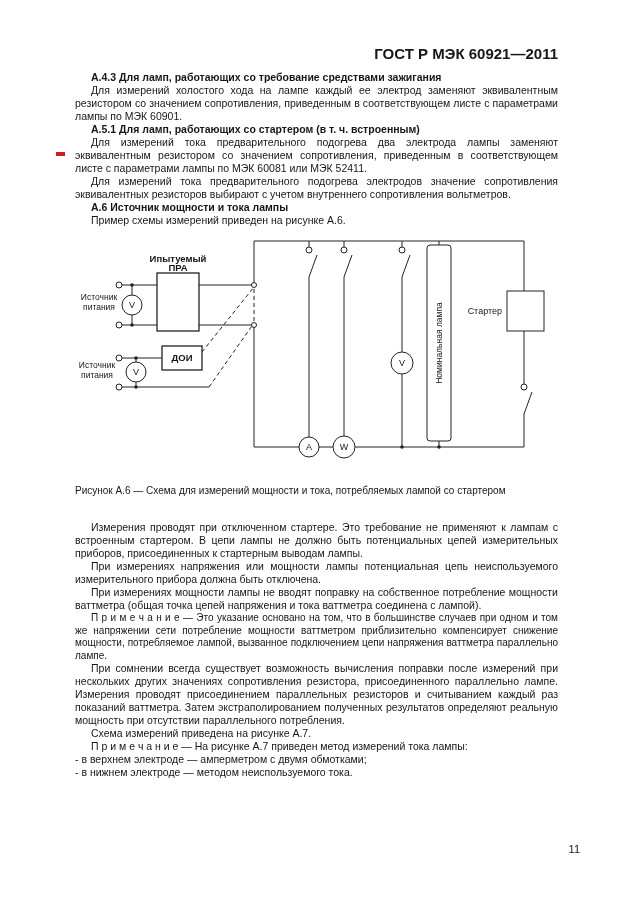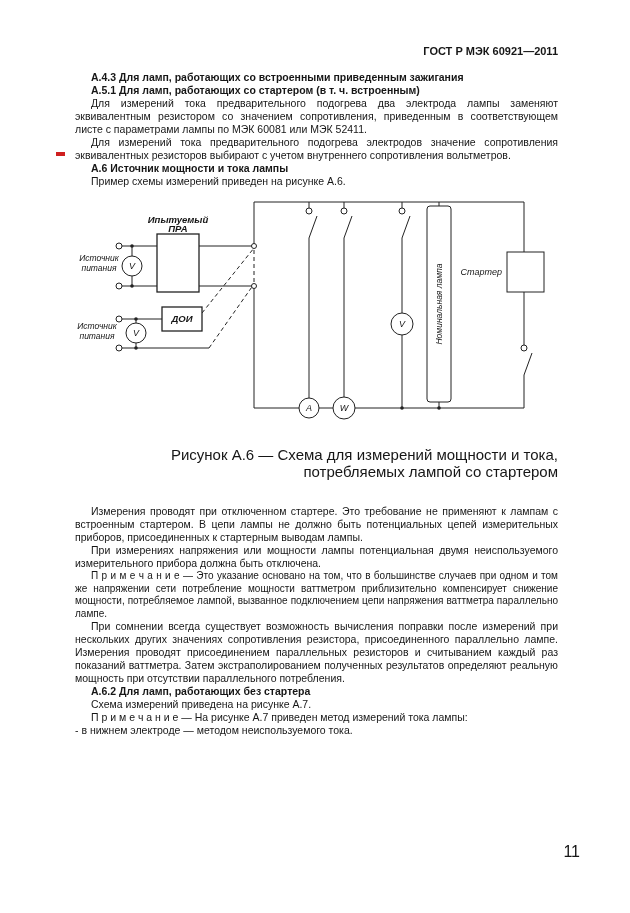--- a/index.html
+++ b/index.html
@@ -1,42 +1,43 @@
 <!DOCTYPE html>
 <html lang="ru"><head>
 <meta charset="utf-8">
 <style>
   html,body{margin:0;padding:0;background:#fff;}
   .page{position:relative;width:630px;height:913px;background:#fff;overflow:hidden;
         font-family:"Liberation Sans","DejaVu Sans",sans-serif;color:#161616;}
-  .hdr{position:absolute;top:45px;right:72px;font-weight:bold;font-size:11px;}
+  .hdr{position:absolute;top:45px;right:72px;font-weight:bold;font-size:15px;}
   .content{position:absolute;left:75px;top:71px;width:483px;}
   .content p{margin:0;font-size:10.5px;line-height:13px;text-align:justify;text-indent:16px;}
   .content p.h{font-weight:bold;}
   .content p.note{font-size:10px;line-height:12.5px;}
   .content p.li{text-indent:0;}
-  .fig{margin:2px 0 0 -6px;font-style:italic;}
-  .cap{font-size:15px;text-align:right;margin:2px 0 25px 0;}
-  .pagenum{position:absolute;top:843px;right:50px;font-size:16px;}
+  .fig{margin:2px 0 0 -6px;}
+  .cap{font-size:10px;text-align:left;margin:2px 0 25px 0;}
+  .pagenum{position:absolute;top:843px;right:50px;font-size:11px;}
   .redmark{position:absolute;left:56px;top:152px;width:9px;height:4px;background:#cf1f1f;}
   svg text{font-family:"Liberation Sans","DejaVu Sans",sans-serif;fill:#161616;}
   .t85{font-size:8.5px;}
   .t9{font-size:9px;}
   .t95{font-size:9.5px;font-weight:bold;}
 </style>
 </head>
 <body>
 
 <div class="page">
 
   <div class="hdr">ГОСТ Р МЭК 60921—2011</div>
   <div class="redmark"></div>
 
   <div class="content">
-    <p class="h">А.4.3 Для ламп, работающих со встроенными приведенным зажигания</p>
+    <p class="h">А.4.3 Для ламп, работающих со требование средствами зажигания</p>
+    <p>Для измерений холостого хода на лампе каждый ее электрод заменяют эквивалентным резистором со значением сопротивления, приведенным в соответствующем листе с параметрами лампы по МЭК 60901.</p>
     <p class="h">А.5.1 Для ламп, работающих со стартером (в т. ч. встроенным)</p>
     <p>Для измерений тока предварительного подогрева два электрода лампы заменяют эквивалентным резистором со значением сопротивления, приведенным в соответствующем листе с параметрами лампы по МЭК 60081 или МЭК 52411.</p>
     <p>Для измерений тока предварительного подогрева электродов значение сопротивления эквивалентных резисторов выбирают с учетом внутреннего сопротивления вольтметров.</p>
     <p class="h">А.6 Источник мощности и тока лампы</p>
     <p>Пример схемы измерений приведен на рисунке А.6.</p>
 
     <div class="fig">
       <svg width="488" height="250" viewBox="0 0 488 250">
 
         <g stroke="#222" stroke-width="1" fill="none">
@@ -99,23 +100,24 @@
         <text class="t9" x="63" y="79" text-anchor="middle">V</text>
         <text class="t9" x="67" y="146" text-anchor="middle">V</text>
         <text class="t9" x="333" y="137" text-anchor="middle">V</text>
         <text class="t9" x="240" y="221" text-anchor="middle">A</text>
         <text class="t9" x="275" y="221" text-anchor="middle">W</text>
       </svg>
     </div>
     <div class="cap">Рисунок А.6 — Схема для измерений мощности и тока, потребляемых лампой со стартером</div>
 
     <p>Измерения проводят при отключенном стартере. Это требование не применяют к лампам с встроенным стартером. В цепи лампы не должно быть потенциальных цепей измерительных приборов, присоединенных к стартерным выводам лампы.</p>
-    <p>При измерениях напряжения или мощности лампы потенциальная двумя неиспользуемого измерительного прибора должна быть отключена.</p>
+    <p>При измерениях напряжения или мощности лампы потенциальная цепь неиспользуемого измерительного прибора должна быть отключена.</p>
+    <p>При измерениях мощности лампы не вводят поправку на собственное потребление мощности ваттметра (общая точка цепей напряжения и тока ваттметра соединена с лампой).</p>
     <p class="note">П р и м е ч а н и е — Это указание основано на том, что в большинстве случаев при одном и том же напряжении сети потребление мощности ваттметром приблизительно компенсирует снижение мощности, потребляемое лампой, вызванное подключением цепи напряжения ваттметра параллельно лампе.</p>
     <p>При сомнении всегда существует возможность вычисления поправки после измерений при нескольких других значениях сопротивления резистора, присоединенного параллельно лампе. Измерения проводят присоединением параллельных резисторов и считыванием каждый раз показаний ваттметра. Затем экстраполированием полученных результатов определяют реальную мощность при отсутствии параллельного потребления.</p>
-    <p class="h">А.6.2 Для ламп, работающих без стартера</p>
     <p>Схема измерений приведена на рисунке А.7.</p>
     <p>П р и м е ч а н и е — На рисунке А.7 приведен метод измерений тока лампы:</p>
+    <p class="li">- в верхнем электроде — амперметром с двумя обмотками;</p>
     <p class="li">- в нижнем электроде — методом неиспользуемого тока.</p>
   </div>
 
   <div class="pagenum">11</div>
 </div>
 
 </body></html>

